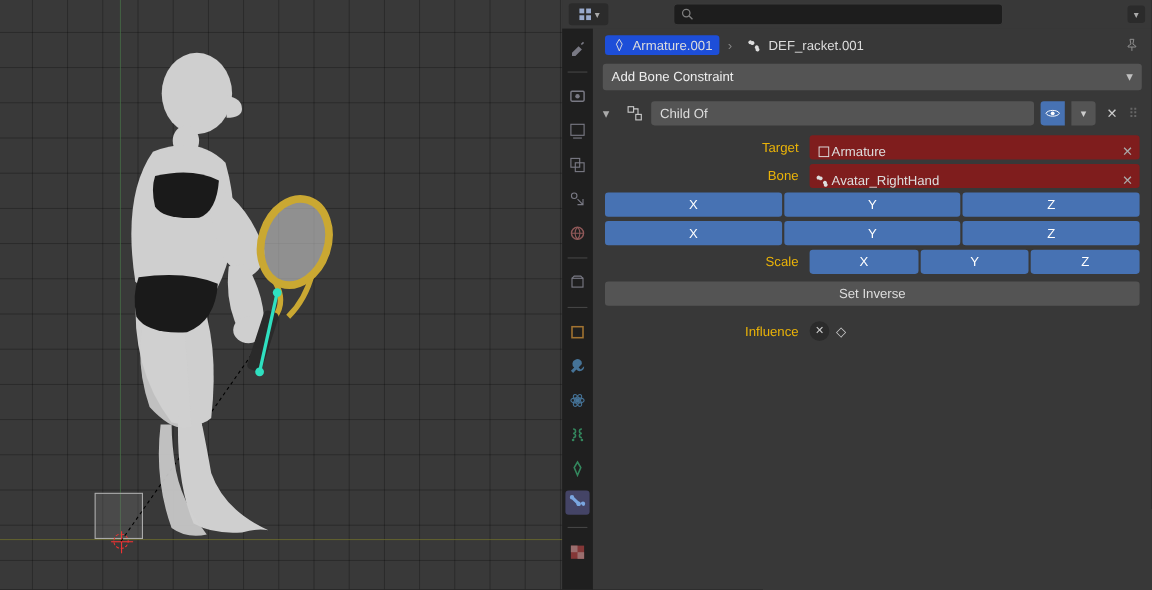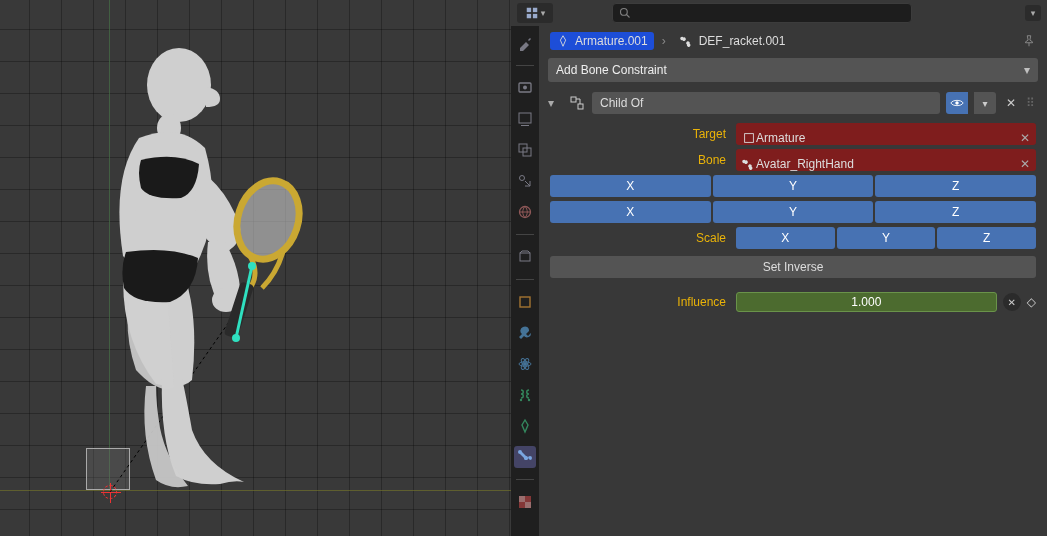--- a/index.html
+++ b/index.html
@@ -356,23 +356,20 @@
         </div>
 
         <div class="inv-btns">
           <div class="inv-btn">
               <span>Set Inverse</span>
             </div>
         </div>
 
         <div class="influence-row">
           <div class="row-label">Influence</div>
-          <div class="slider">
-              <span>1.000</span>
-            </div>
           <div class="driver-x">
               <span style="color:#ccc;font-size:10px">✕</span>
             </div>
           <span class="keyframe">◇</span>
         </div>
       </div>
     </div>
   </div>
 </div>
 

